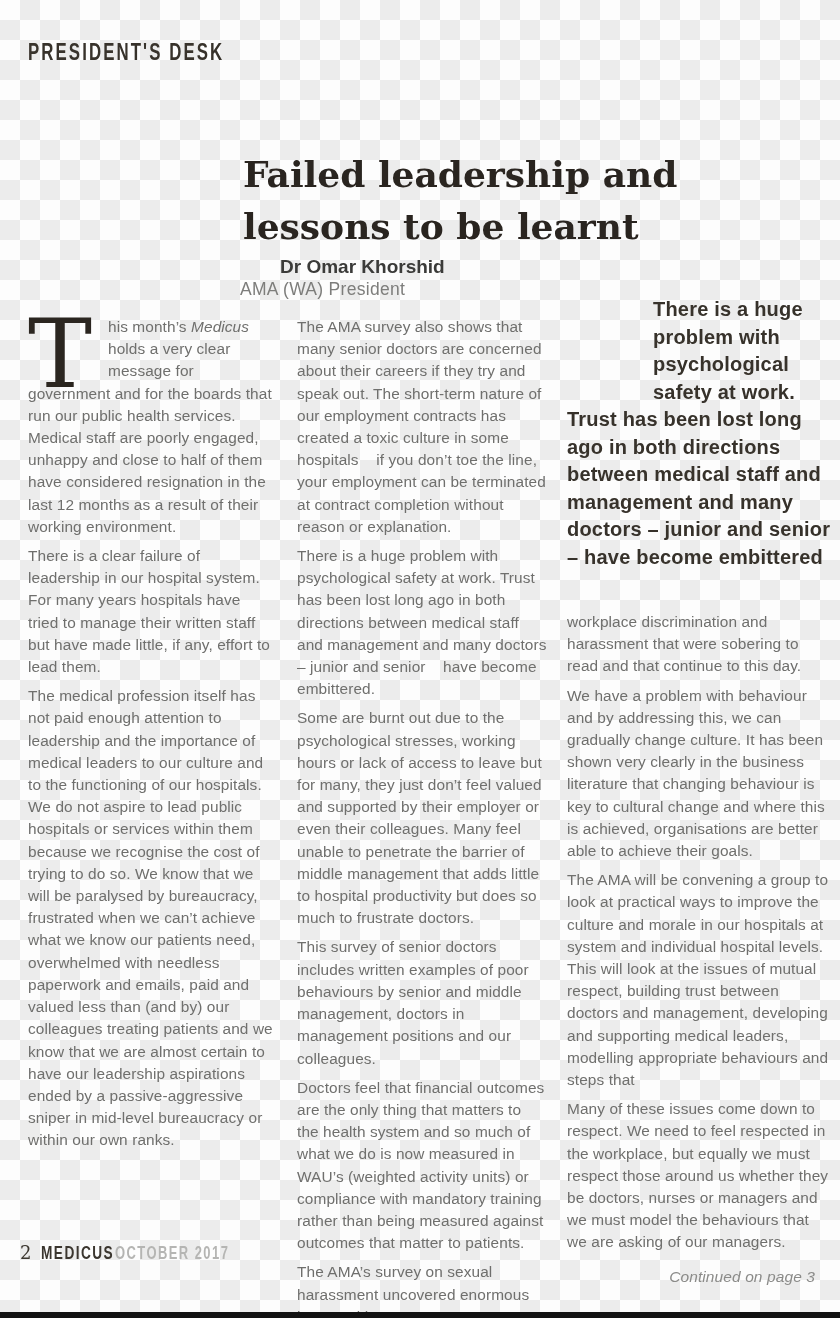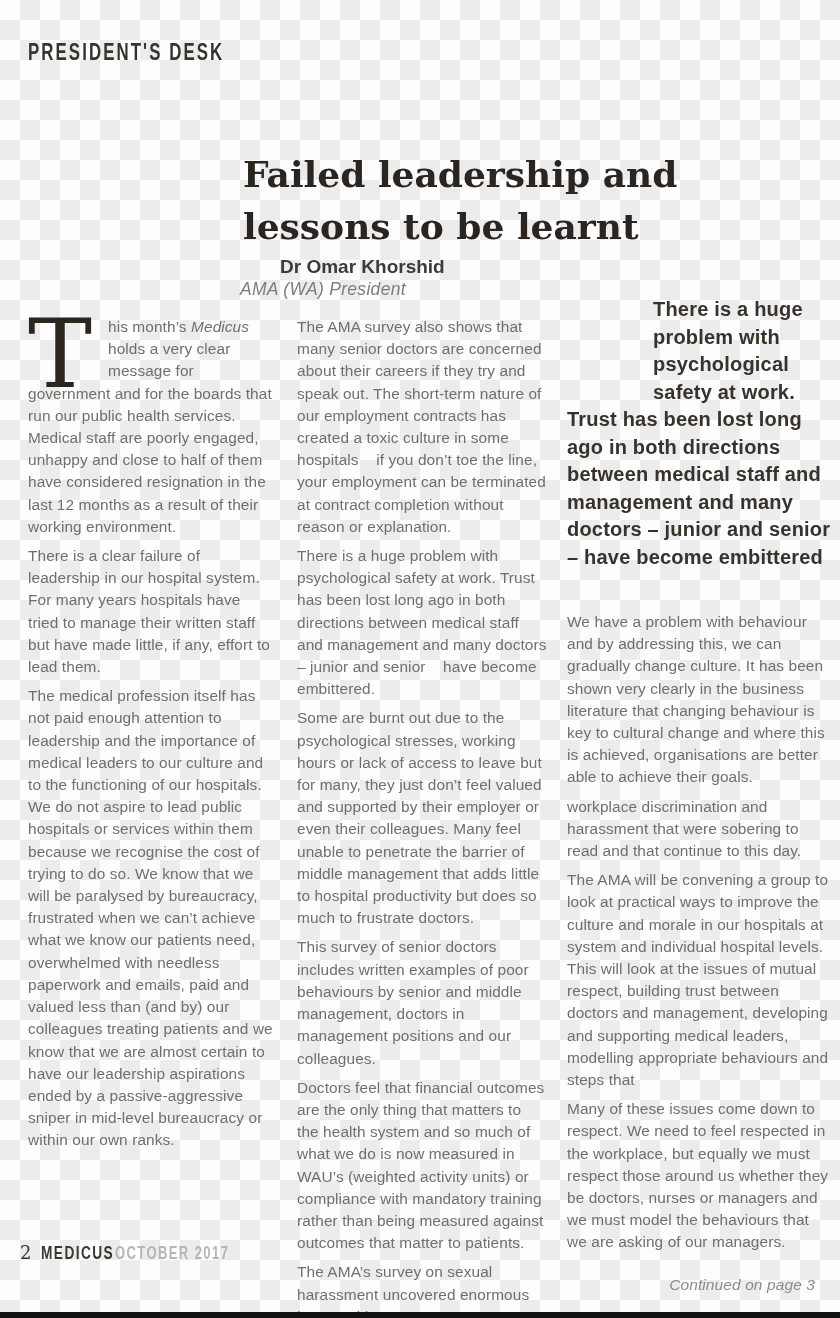--- a/index.html
+++ b/index.html
@@ -18,21 +18,21 @@
     left:28px;top:38px;
     font-weight:bold;font-size:24px;letter-spacing:3px;color:#38332c;
     transform:scaleX(0.70);transform-origin:left top;white-space:nowrap;
   }
   .title{
     left:243px;top:124px;width:560px;
     font-family:"DejaVu Serif",serif;font-weight:bold;
     font-size:36px;line-height:52px;color:#2a2520;letter-spacing:0px;
   }
   .byline-name{left:240px;top:256px;font-size:19px;font-weight:bold;color:#3b3b39;margin-left:40px;}
-  .byline-role{left:240px;top:279px;font-size:17.5px;color:#7d7d7b;letter-spacing:0.3px;font-style:italic;}
+  .byline-role{left:240px;top:279px;font-size:17.5px;color:#7d7d7b;letter-spacing:0.3px;}
   .col{
     position:absolute;
     font-size:15.4px;line-height:22.2px;color:#6f6f6d;letter-spacing:0.1px;
   }
   .col p{margin:0 0 7px 0;}
   #col1{left:28px;top:316px;width:245px;}
   #col2{left:297px;top:316px;width:250px;}
   #col3{left:567px;top:296px;width:264px;}
   .dropcap{
     float:left;width:80px;height:62px;overflow:visible;
@@ -40,21 +40,21 @@
     color:#2b2620;
   }
   .ital{font-style:italic;}
   .pullquote{
     font-weight:bold;font-size:20px;line-height:27.5px;color:#37322b;
     letter-spacing:0.2px;margin:0 0 40px 0;
   }
   .pq-spacer{float:left;width:86px;height:83px;}
   .continued{
     text-align:right;font-style:italic;color:#8b8b89;
-    font-size:15.5px;margin-top:20px;padding-right:16px;
+    font-size:15.5px;margin-top:12px;padding-right:16px;
   }
   .footer{left:20px;top:1242px;display:flex;align-items:baseline;white-space:nowrap;}
   .page-num{font-family:"DejaVu Serif",serif;font-size:18px;color:#3b362f;margin-right:10px;}
   .mag{
     display:inline-block;font-weight:bold;font-size:19px;letter-spacing:2px;color:#3b362f;
     transform:scaleX(0.72);transform-origin:left bottom;
   }
   .issue{
     display:inline-block;font-weight:bold;font-size:18px;letter-spacing:2px;color:#b5b5b3;
     transform:scaleX(0.72);transform-origin:left bottom;margin-left:-28px;
@@ -83,22 +83,22 @@
   <p>The AMA survey also shows that many senior doctors are concerned about their careers if they try and speak out. The short-term nature of our employment contracts has created a toxic culture in some hospitals&nbsp;&nbsp;&nbsp; if you don’t toe the line, your employment can be terminated at contract completion without reason or explanation.</p>
   <p>There is a huge problem with psychological safety at work. Trust has been lost long ago in both directions between medical staff and management and many doctors – junior and senior&nbsp;&nbsp;&nbsp; have become embittered.</p>
   <p>Some are burnt out due to the psychological stresses, working hours or lack of access to leave but for many, they just don’t feel valued and supported by their employer or even their colleagues. Many feel unable to penetrate the barrier of middle management that adds little to hospital productivity but does so much to frustrate doctors.</p>
   <p>This survey of senior doctors includes written examples of poor behaviours by senior and middle management, doctors in management positions and our colleagues.</p>
   <p>Doctors feel that financial outcomes are the only thing that matters to the health system and so much of what we do is now measured in WAU’s (weighted activity units) or compliance with mandatory training rather than being measured against outcomes that matter to patients.</p>
   <p>The AMA’s survey on sexual harassment uncovered enormous issues with</p>
 </div>
 
 <div id="col3" class="col">
   <div class="pullquote"><span class="pq-spacer"></span><span>There is a huge problem with psychological safety at work. Trust has been lost long ago in both directions between medical staff and management and many doctors – junior and senior – have become embittered</span></div>
+  <p>workplace discrimination and harassment that were sobering to read and that continue to this day.</p>
   <p>We have a problem with behaviour and by addressing this, we can gradually change culture. It has been shown very clearly in the business literature that changing behaviour is key to cultural change and where this is achieved, organisations are better able to achieve their goals.</p>
-  <p>workplace discrimination and harassment that were sobering to read and that continue to this day.</p>
   <p>The AMA will be convening a group to look at practical ways to improve the culture and morale in our hospitals at system and individual hospital levels. This will look at the issues of mutual respect, building trust between doctors and management, developing and supporting medical leaders, modelling appropriate behaviours and steps that</p>
   <p>Many of these issues come down to respect. We need to feel respected in the workplace, but equally we must respect those around us whether they be doctors, nurses or managers and we must model the behaviours that we are asking of our managers.</p>
   <div class="continued">Continued on page 3</div>
 </div>
 
 <div class="abs footer">
   <span class="page-num">2</span>
   <span class="mag">MEDICUS</span>
   <span class="issue">OCTOBER 2017</span>
 </div>

